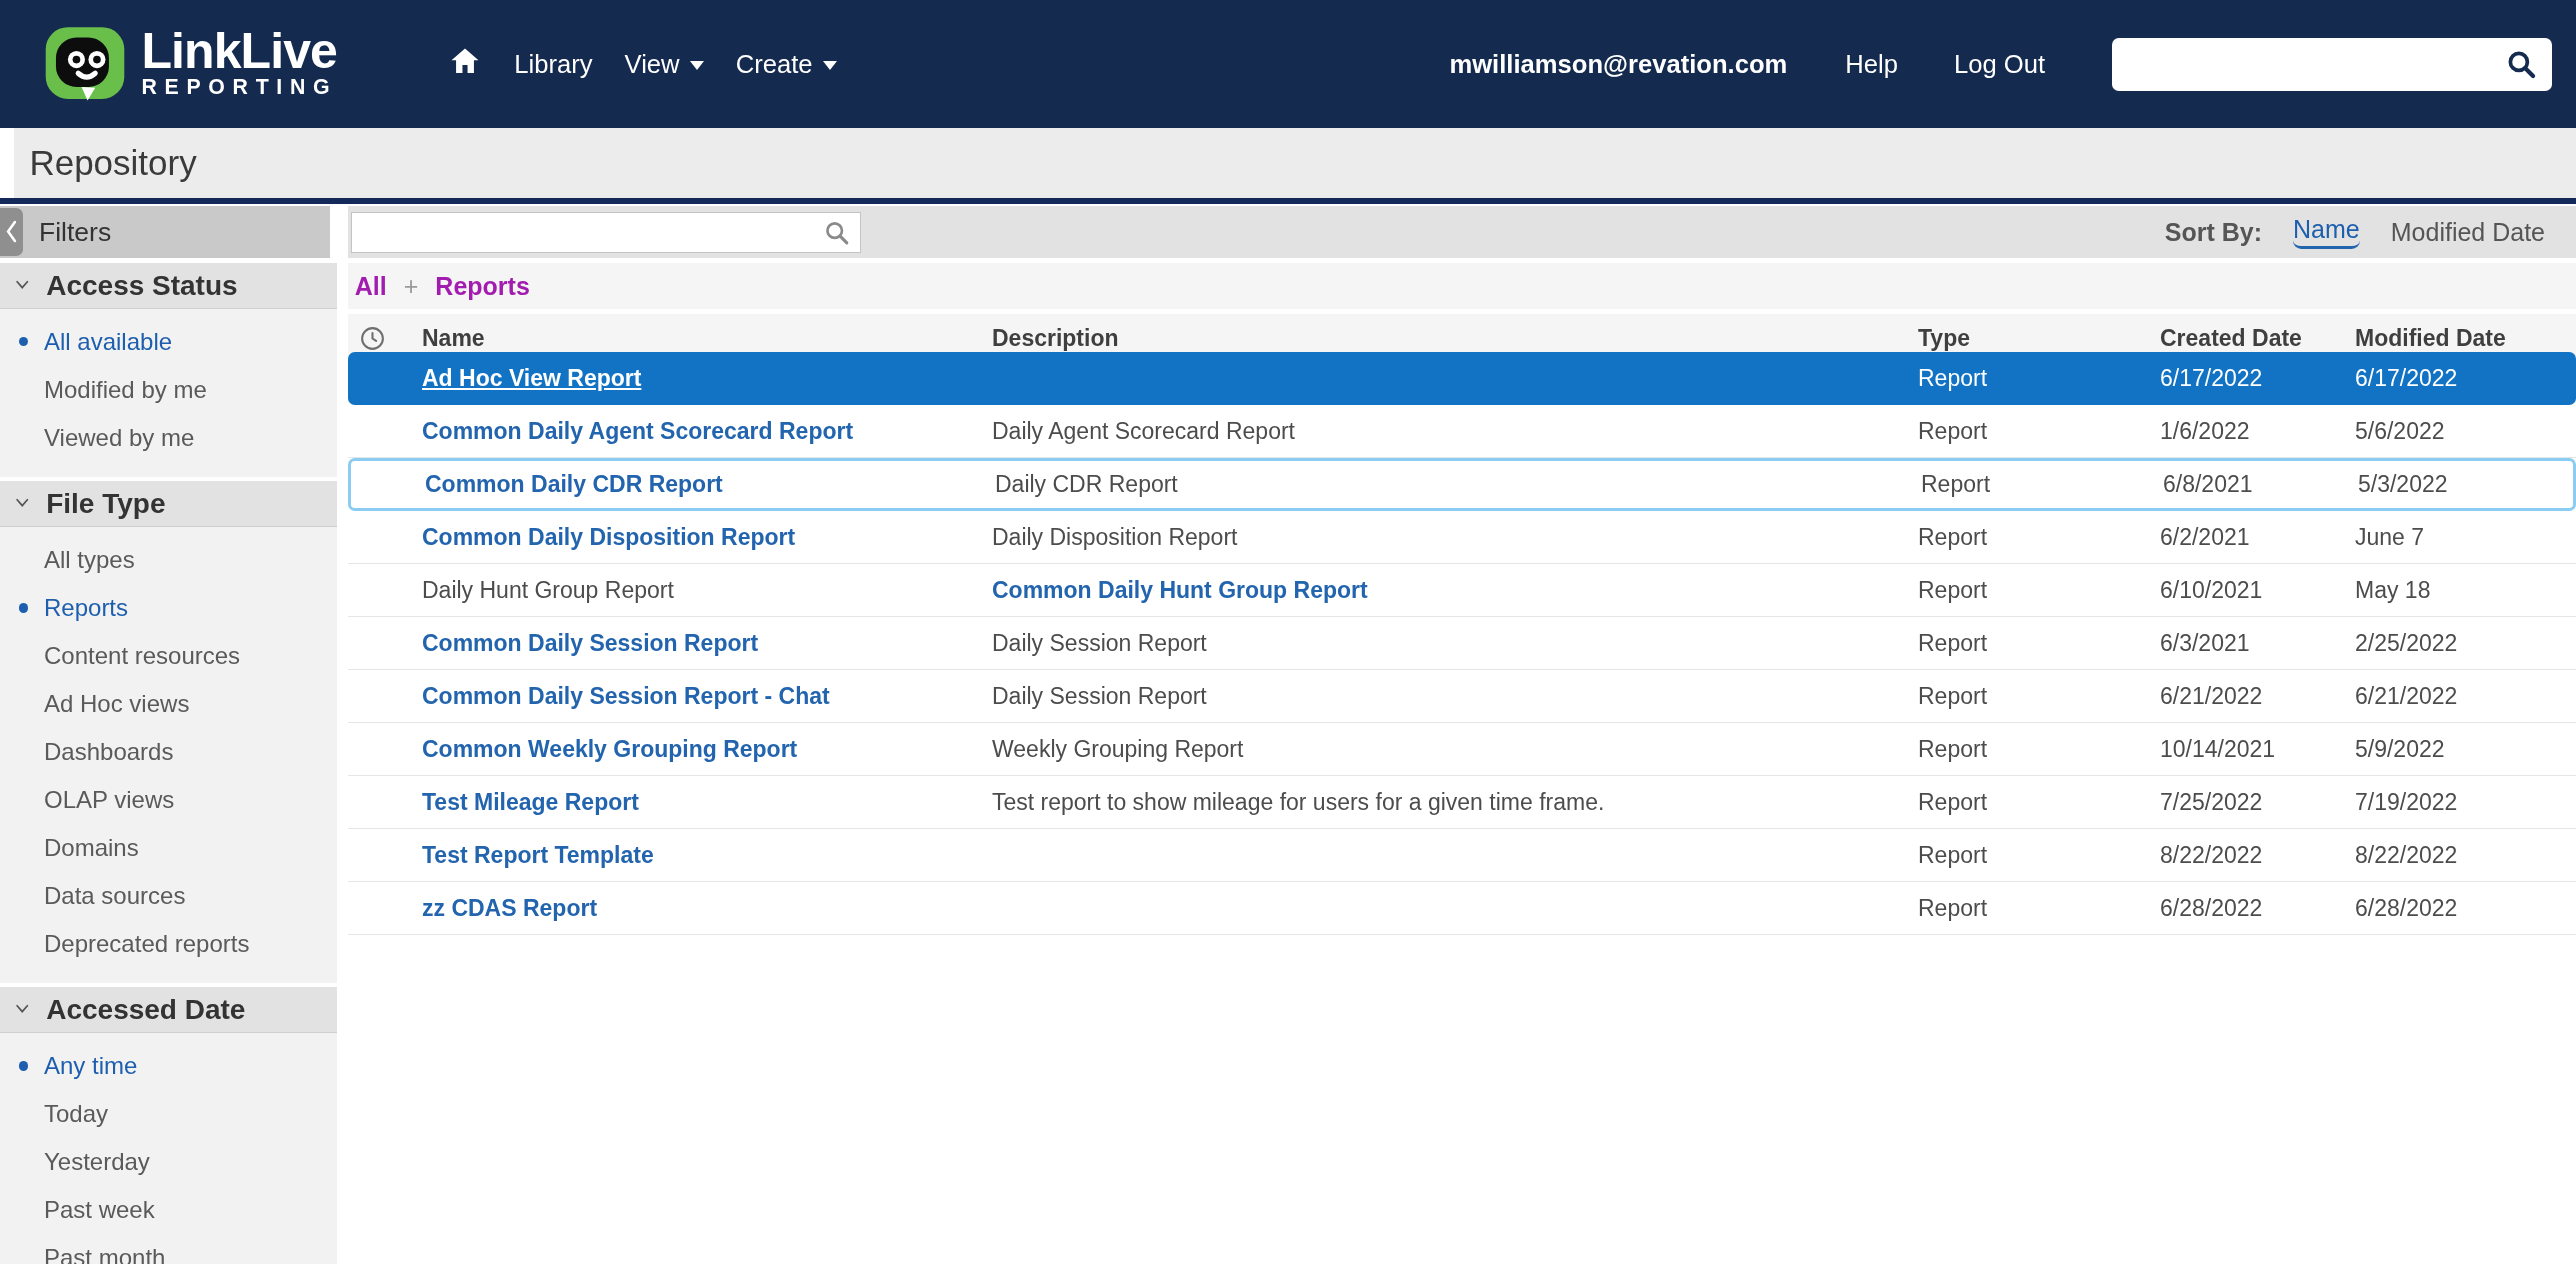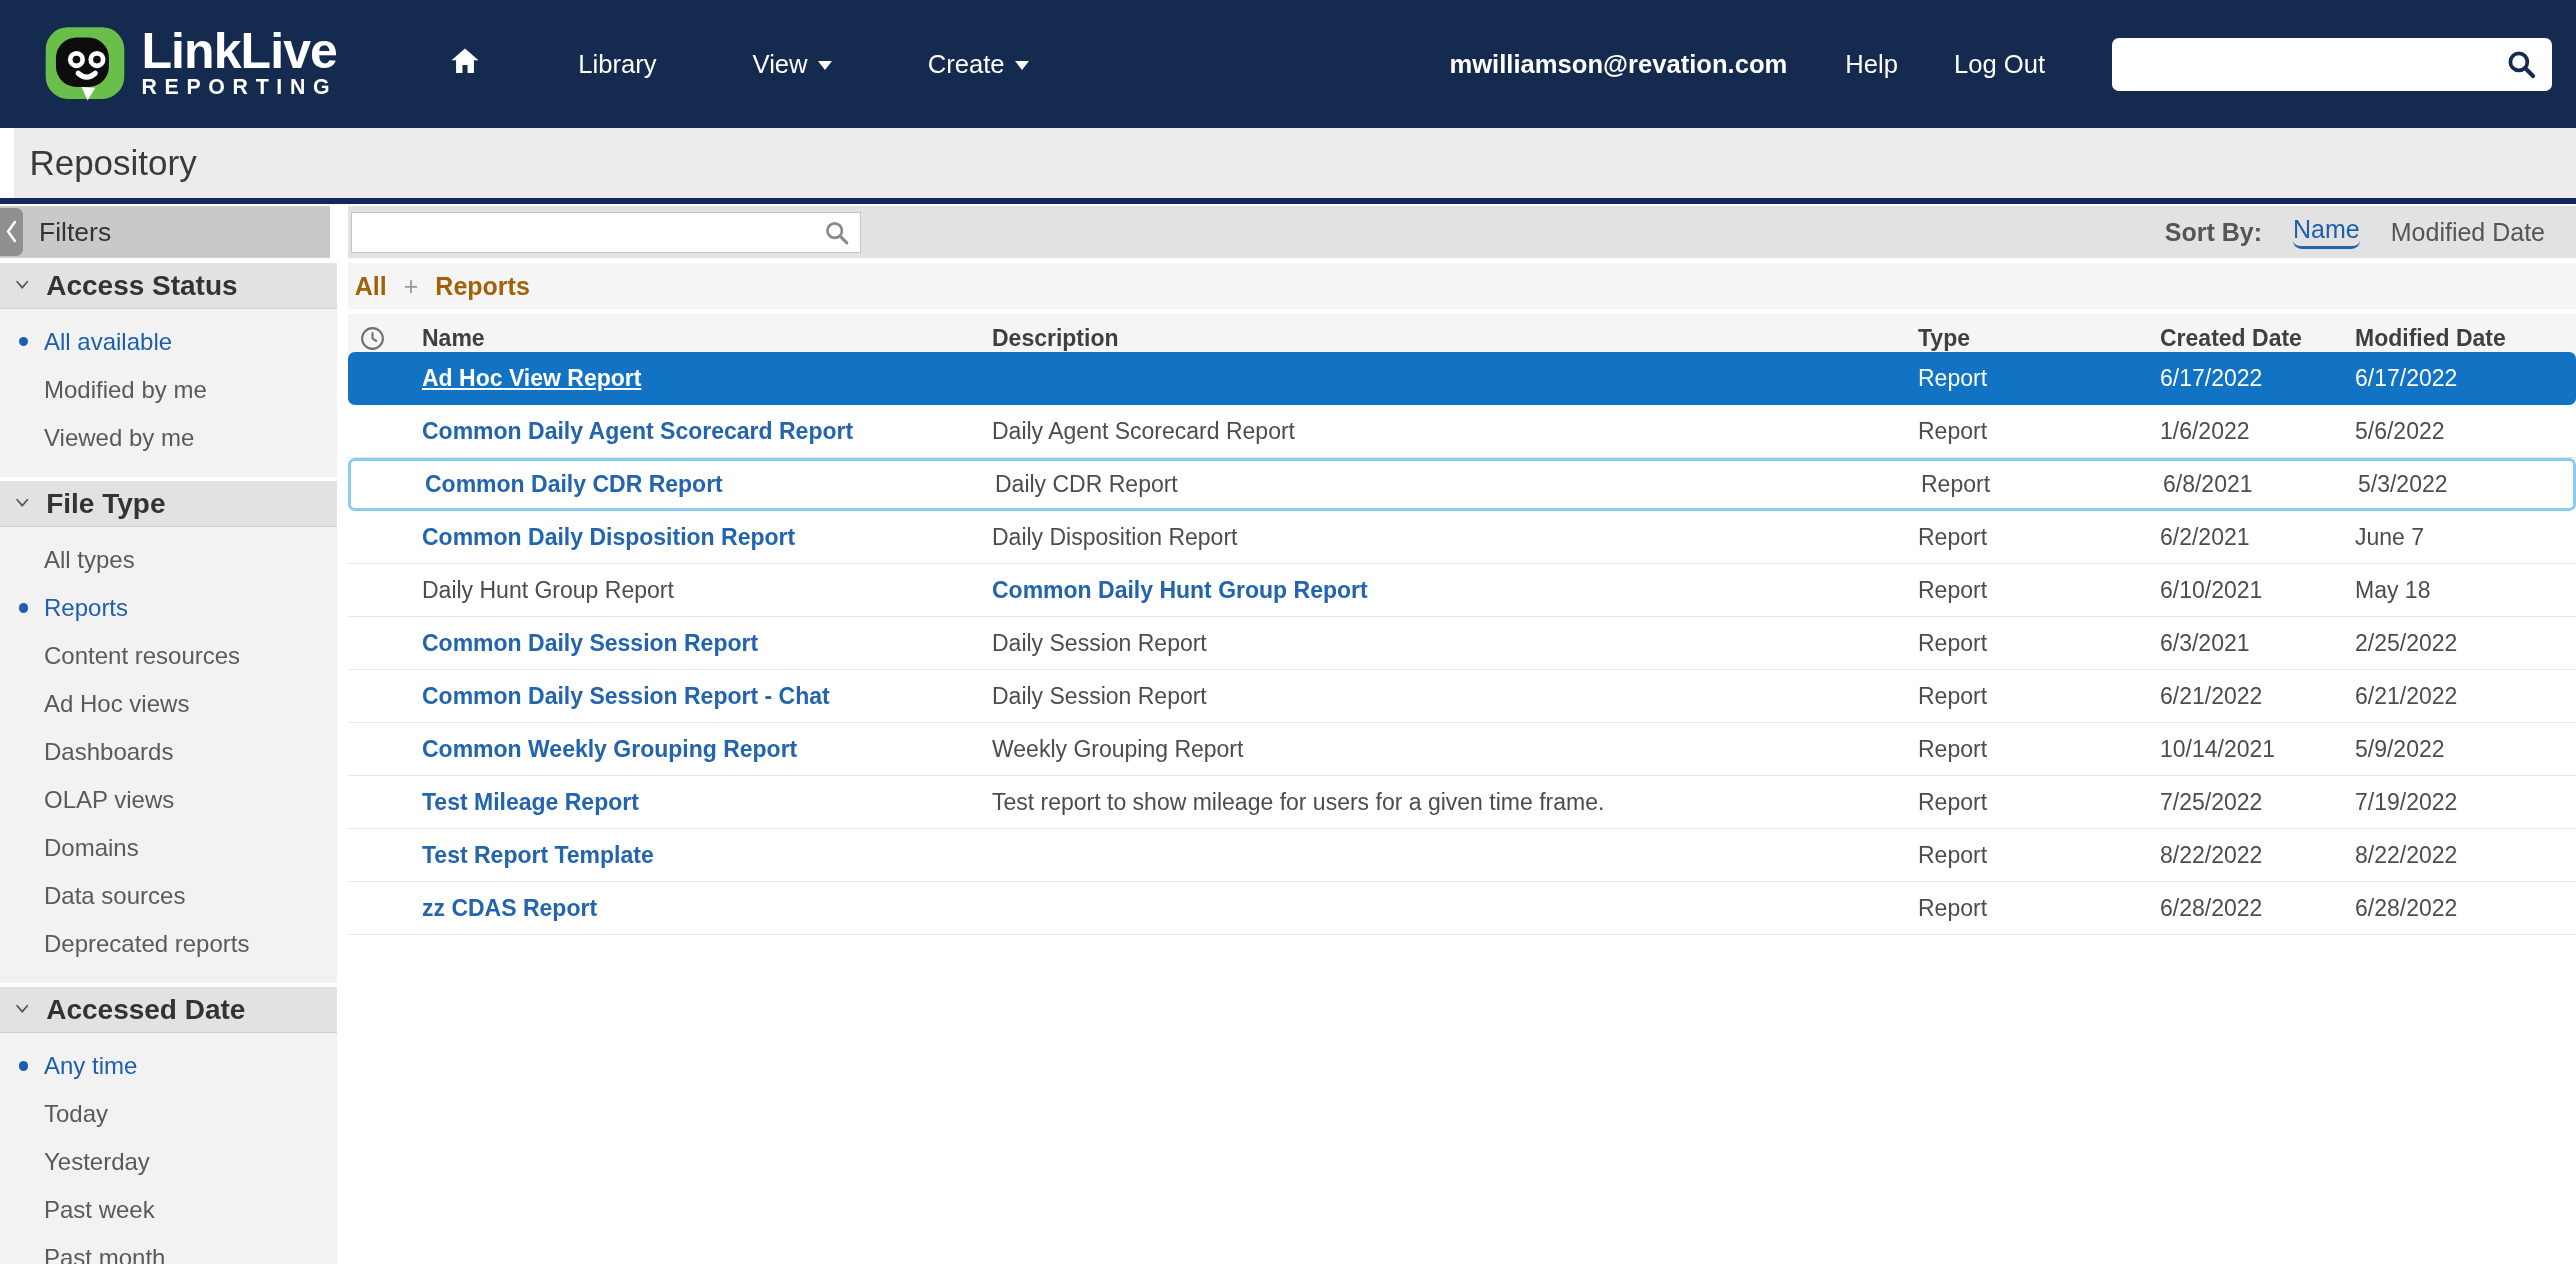--- a/index.html
+++ b/index.html
@@ -6,21 +6,21 @@
   html,body { width:2576px; height:1265px; overflow:hidden; background:#fff;
               font-family:"Liberation Sans", sans-serif; }
 
   
   .topnav { position:absolute; left:0; top:0; width:2576px; height:128px;
             background:#152a4f; display:flex; align-items:center; }
   .brand { display:flex; align-items:center; margin-left:44px; cursor:pointer; }
   .brand-text { margin-left:15.4px; color:#fff; }
   .brand-line1 { font-size:50px; font-weight:bold; letter-spacing:-0.9px; line-height:48px;}
   .brand-line2 { font-size:21.3px; font-weight:600; letter-spacing:7.7px; line-height:25.6px;}
-  .nav-menu { display:flex; align-items:center; margin-left:111px; gap:96px; }
+  .nav-menu { display:flex; align-items:center; margin-left:111px; gap:32px; }
   .nav-item { color:#fff; font-size:25.6px; cursor:pointer; display:flex; align-items:center; gap:10.2px;}
   .caret { width:0; height:0; border-left:7.7px solid transparent; border-right:7.7px solid transparent;
            border-top:9.4px solid #fff; margin-top:3.4px;}
   .nav-right { margin-left:auto; display:flex; align-items:center; margin-right:24px; }
   .nav-email { color:#fff; font-size:25.6px; font-weight:bold; }
   .nav-help { color:#fff; font-size:25.6px; margin-left:58px; cursor:pointer;}
   .nav-logout { color:#fff; font-size:25.6px; margin-left:56px; cursor:pointer;}
   .nav-search { position:relative; margin-left:67px; width:440px; height:53px; }
   .nav-search input { width:100%; height:100%; border:none; border-radius:6.8px; font-size:24px;
                       padding:0 60px 0 17px; outline:none; background:#fff;}
@@ -59,21 +59,21 @@
   .side-items { padding:8.5px 0 15.4px 0; }
   .side-item { position:relative; height:48px; line-height:48px; padding-left:44px;
                font-size:24px; color:#5a5a5a; cursor:pointer; }
   .side-item.sel { color:#1d5fae; }
   .bullet { position:absolute; left:19px; top:19.6px; width:9.4px; height:9.4px;
             border-radius:50%; background:#1d5fae; }
 
   
   .crumb-band { position:absolute; left:348px; top:263px; width:2228px; height:46px;
                 background:#f5f5f5; display:flex; align-items:center; gap:17px; padding-left:6.8px;}
-  .crumb { font-size:25px; font-weight:600; color:#a16207; cursor:pointer; }
+  .crumb { font-size:25px; font-weight:600; color:#a21caf; cursor:pointer; }
   .crumb-sep { font-size:25px; color:#9a9a9a; }
 
   
   .thead { position:absolute; left:348px; top:314px; width:2228px; height:50px;
            background:#f5f5f5; border-bottom:1.7px solid #d8d8d8;
            display:grid; grid-template-columns:74px 570px 926px 242px 195px 1fr; align-items:center;}
   .thead .th { font-size:23px; font-weight:600; color:#3f3f3f; }
   .thead .th-icon { padding-left:10.2px; display:flex; align-items:center;}
   .tbody { position:absolute; left:348px; top:347px; width:2228px; padding-top:5.1px; }
   .row { height:53px; background:#fff; border-bottom:1.7px solid #e3e7ea;

